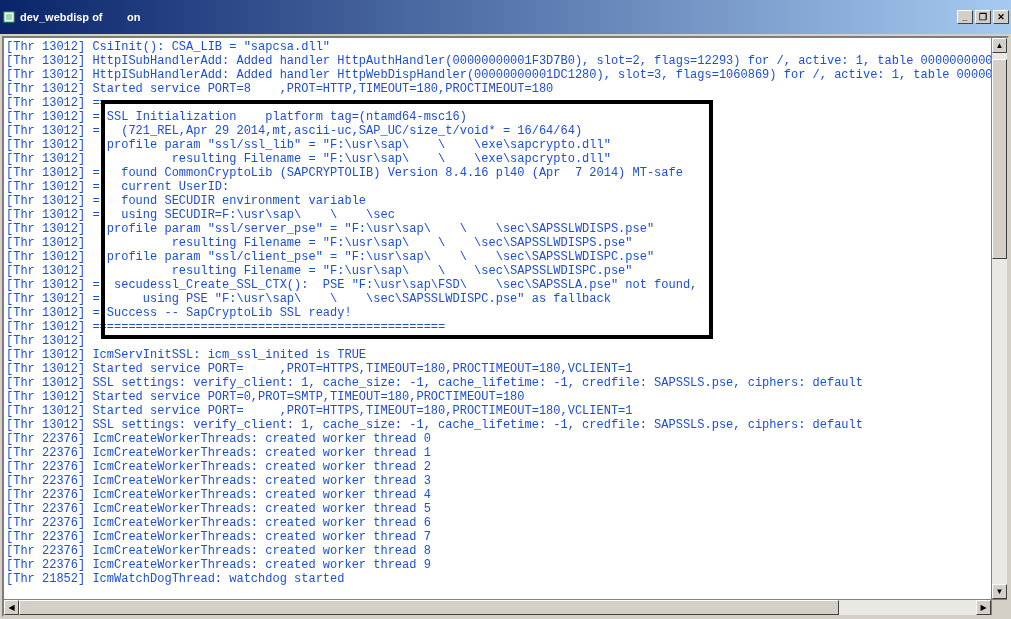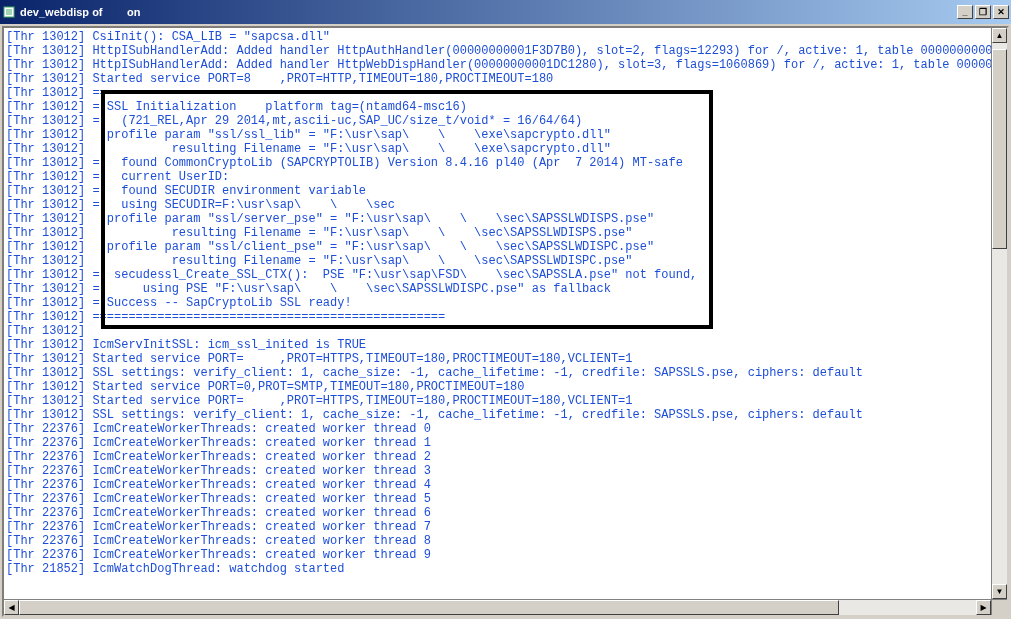--- a/index.html
+++ b/index.html
@@ -9,21 +9,21 @@
       background: #c0c0c0;
       width: 1011px;
       height: 619px;
       overflow: hidden;
       display: flex;
       flex-direction: column;
     }
     .titlebar {
       background: linear-gradient(to right, #0a246a, #a6caf0);
       color: white;
-      height: 24px;
+      height: 34px;
       display: flex;
       align-items: center;
       padding: 0 2px;
       flex-shrink: 0;
       font-weight: bold;
       font-size: 11px;
     }
     .titlebar-icon {
       width: 14px; height: 14px;
       margin-right: 4px;

